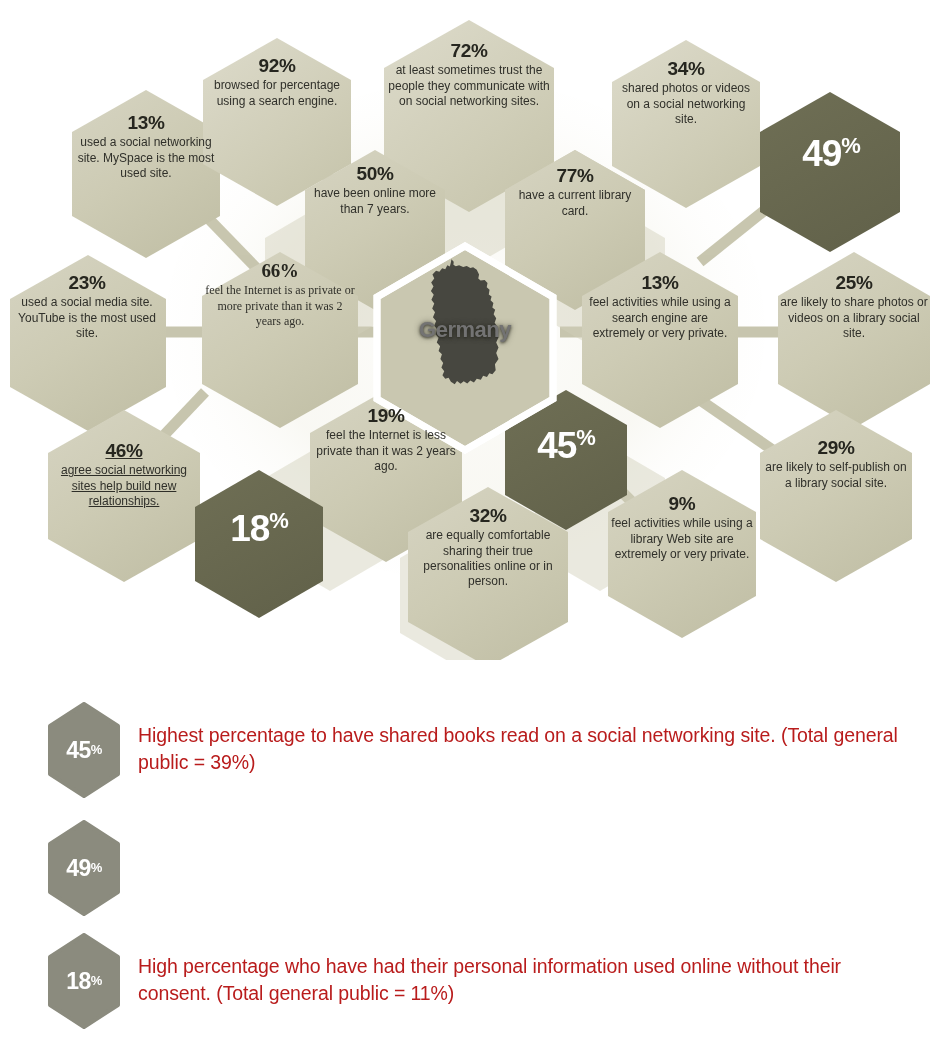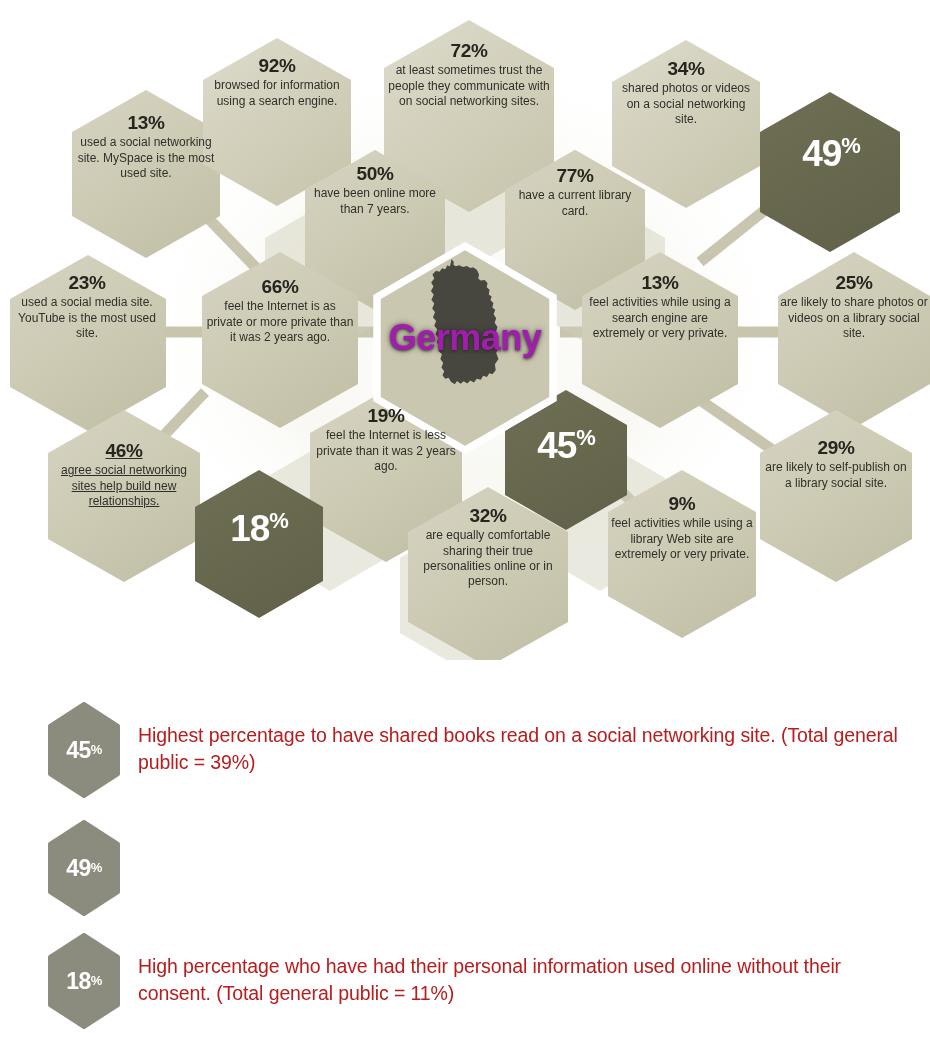--- a/index.html
+++ b/index.html
@@ -70,22 +70,22 @@
     font-size: 22px;
     vertical-align: super;
     line-height: 0;
   }
 
   
   #center-label {
     position: absolute;
     width: 190px;
     text-align: center;
-    color: #a21caf;
-    font-size: 36px;
+    color: #737373;
+    font-size: 22px;
     font-weight: bold;
     letter-spacing: -0.5px;
     text-shadow: 0 1px 3px rgba(40,40,30,0.85), 0 0 6px rgba(40,40,30,0.6);
     pointer-events: none;
   }
 
   
   #legend {
     position: absolute;
     left: 0;
@@ -244,21 +244,21 @@
       </g>
     </svg>
 
     <div class="hex-label" style="left:76px;  top:112px; width:140px;">
       <span class="hex-pct">13%</span>
       <span class="hex-desc">used a social networking site. MySpace is the most used site.</span>
     </div>
 
     <div class="hex-label" style="left:209px; top:55px;  width:136px;">
       <span class="hex-pct">92%</span>
-      <span class="hex-desc">browsed for information using a search engine.</span>
+      <span class="hex-desc">browsed for percentage using a search engine.</span>
     </div>
 
     <div class="hex-label" style="left:386px; top:40px;  width:166px;">
       <span class="hex-pct">72%</span>
       <span class="hex-desc">at least sometimes trust the people they communicate with on social networking sites.</span>
     </div>
 
     <div class="hex-label" style="left:616px; top:58px;  width:140px;text-align:center;">
       <span class="hex-pct">34%</span>
       <span class="hex-desc">shared photos or videos on a social networking site.</span>
@@ -271,21 +271,21 @@
     <div class="hex-label" style="left:309px; top:163px; width:132px;">
       <span class="hex-pct">50%</span>
       <span class="hex-desc">have been online more than 7 years.</span>
     </div>
 
     <div class="hex-label" style="left:509px; top:165px; width:132px;">
       <span class="hex-pct">77%</span>
       <span class="hex-desc">have a current library card.</span>
     </div>
 
-    <div class="hex-label" style="left:205px; top:276px; width:150px;">
+    <div class="hex-label" style="left:205px; top:260px; width:150px;font-family:Liberation Serif, serif;">
       <span class="hex-pct">66%</span>
       <span class="hex-desc">feel the Internet is as private or more private than it was 2 years ago.</span>
     </div>
 
     <div class="hex-label" style="left:12px;  top:272px; width:150px;">
       <span class="hex-pct">23%</span>
       <span class="hex-desc">used a social media site. YouTube is the most used site.</span>
     </div>
 
     <div class="hex-label" style="left:585px; top:272px; width:150px;">

